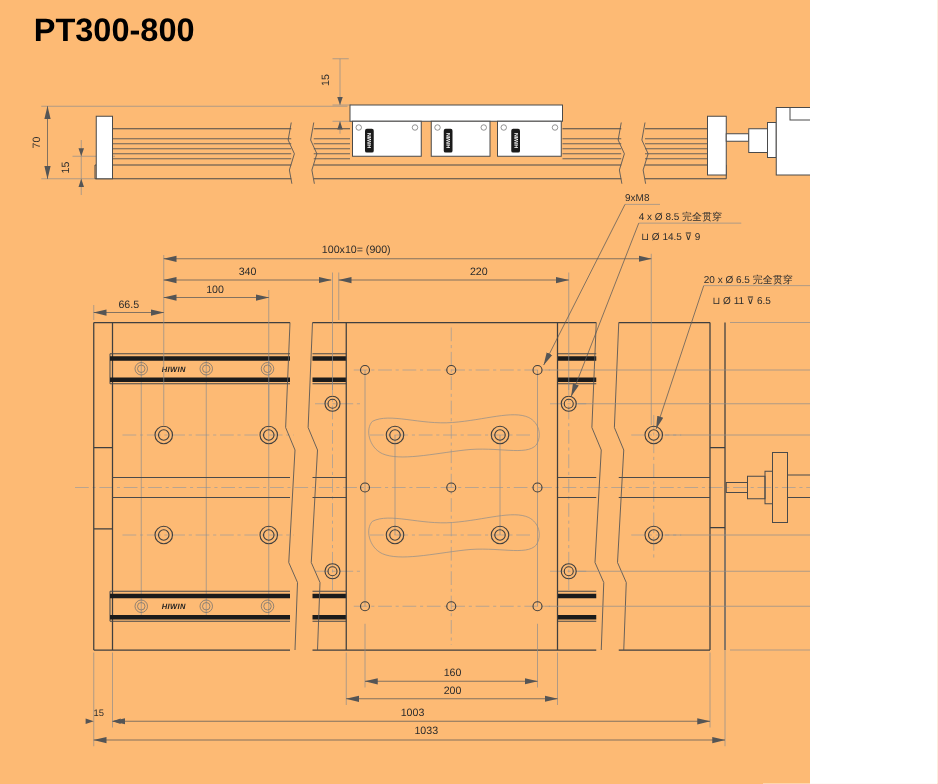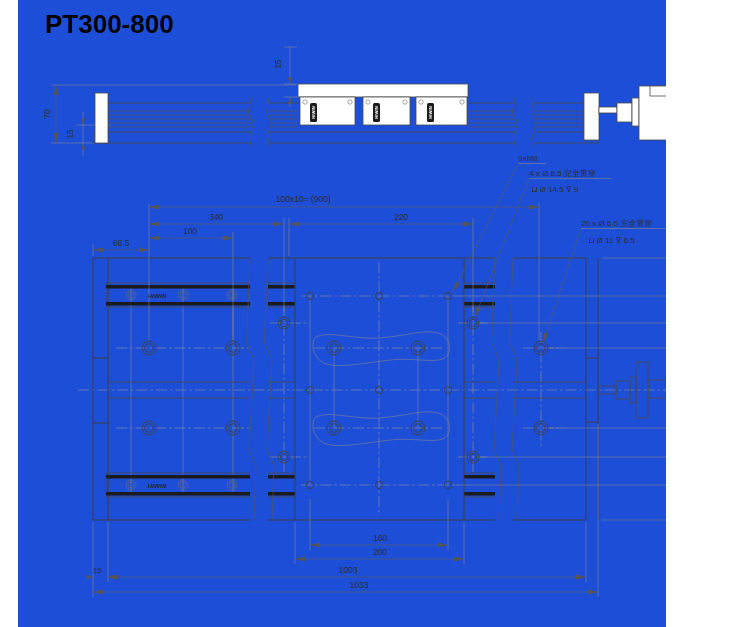--- a/index.html
+++ b/index.html
@@ -1,16 +1,16 @@
 <!DOCTYPE html>
 <html><head>
 <meta charset="utf-8">
 <style>
   html,body{margin:0;padding:0;background:#ffffff;}
-  .stage{position:relative;width:648px;height:627px;background:#1d4ed8;overflow:hidden;margin-left:18px;}
+  .stage{position:relative;width:648px;height:627px;background:#fdba74;overflow:hidden;}
   svg{display:block;}
   text{font-family:"Liberation Sans","DejaVu Sans",sans-serif;fill:#2d2d2d;}
   .ti{font-size:26px;font-weight:bold;fill:#000;}
   .dt{font-size:8.5px;}
   .nt{font-size:8px;}
   .sm{font-size:7.5px;}
   .br{font-size:6px;font-style:italic;font-weight:bold;fill:#222;letter-spacing:.3px;}
   .brv{font-size:4.2px;fill:#fff;font-weight:bold;}
   .ln{stroke:#3f3f3f;stroke-width:1;fill:none;}
   .lm{stroke:#4a4a4a;stroke-width:.8;fill:none;}

